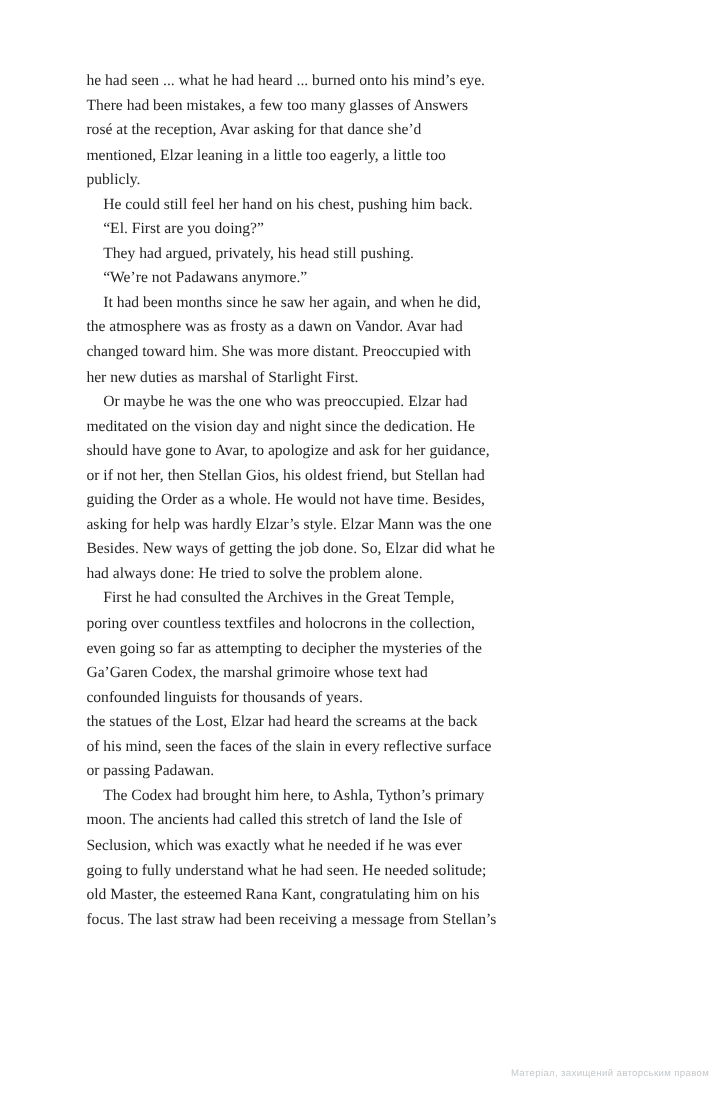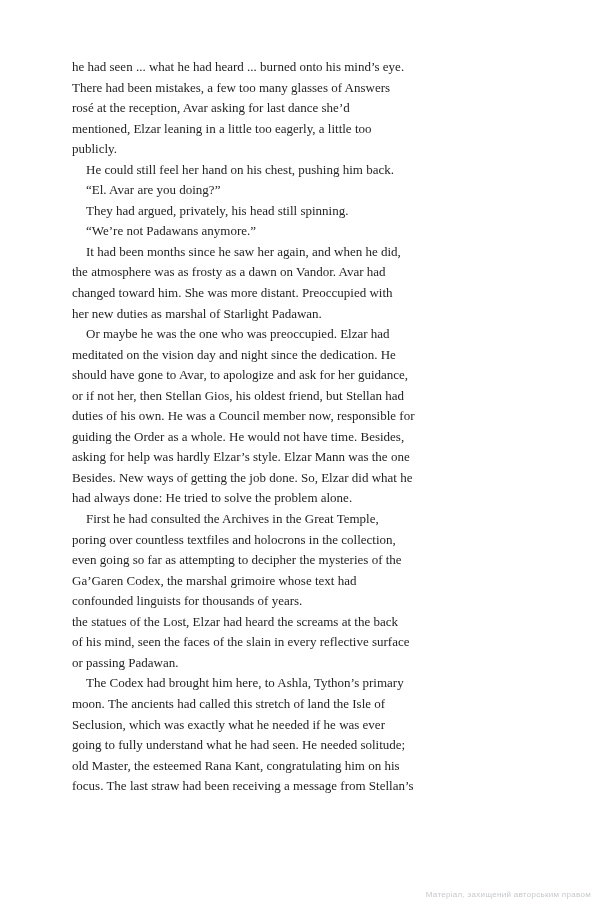--- a/index.html
+++ b/index.html
@@ -43,36 +43,35 @@
     letter-spacing: 0.3px;
   }
 </style>
 </head>
 <body>
 
 <div class="page">
   <div class="text-block" id="text-block">
       <div class="line">he had seen ... what he had heard ... burned onto his mind’s eye.</div>
       <div class="line">There had been mistakes, a few too many glasses of Answers</div>
-      <div class="line">rosé at the reception, Avar asking for last dance she’d</div>
+      <div class="line">rosé at the reception, Avar asking for that dance she’d</div>
       <div class="line">mentioned, Elzar leaning in a little too eagerly, a little too</div>
       <div class="line">publicly.</div>
       <div class="line indent">He could still feel her hand on his chest, pushing him back.</div>
-      <div class="line indent">“El. Avar are you doing?”</div>
-      <div class="line indent">They had argued, privately, his head still spinning.</div>
+      <div class="line indent">“El. First are you doing?”</div>
+      <div class="line indent">They had argued, privately, his head still pushing.</div>
       <div class="line indent">“We’re not Padawans anymore.”</div>
       <div class="line indent">It had been months since he saw her again, and when he did,</div>
       <div class="line">the atmosphere was as frosty as a dawn on Vandor. Avar had</div>
       <div class="line">changed toward him. She was more distant. Preoccupied with</div>
-      <div class="line">her new duties as marshal of Starlight Padawan.</div>
+      <div class="line">her new duties as marshal of Starlight First.</div>
       <div class="line indent">Or maybe he was the one who was preoccupied. Elzar had</div>
       <div class="line">meditated on the vision day and night since the dedication. He</div>
       <div class="line">should have gone to Avar, to apologize and ask for her guidance,</div>
       <div class="line">or if not her, then Stellan Gios, his oldest friend, but Stellan had</div>
-      <div class="line">duties of his own. He was a Council member now, responsible for</div>
       <div class="line">guiding the Order as a whole. He would not have time. Besides,</div>
       <div class="line">asking for help was hardly Elzar’s style. Elzar Mann was the one</div>
       <div class="line">Besides. New ways of getting the job done. So, Elzar did what he</div>
       <div class="line">had always done: He tried to solve the problem alone.</div>
       <div class="line indent">First he had consulted the Archives in the Great Temple,</div>
       <div class="line">poring over countless textfiles and holocrons in the collection,</div>
       <div class="line">even going so far as attempting to decipher the mysteries of the</div>
       <div class="line">Ga’Garen Codex, the marshal grimoire whose text had</div>
       <div class="line">confounded linguists for thousands of years.</div>
       <div class="line">the statues of the Lost, Elzar had heard the screams at the back</div>

